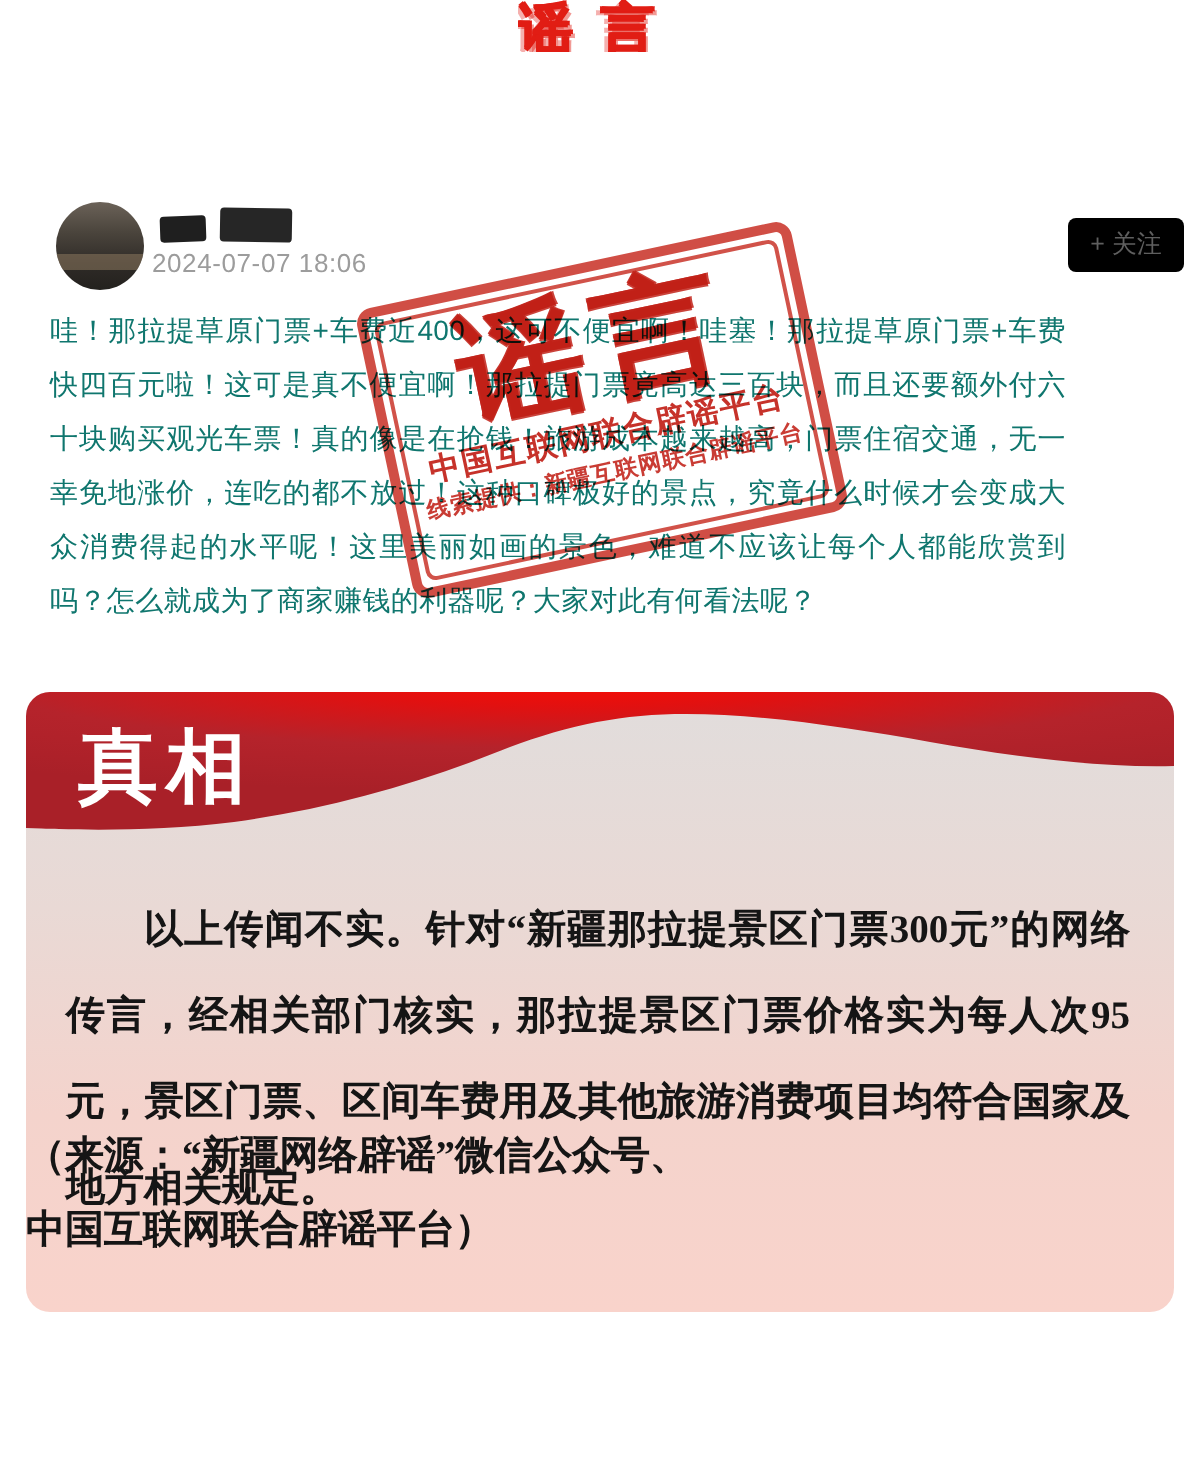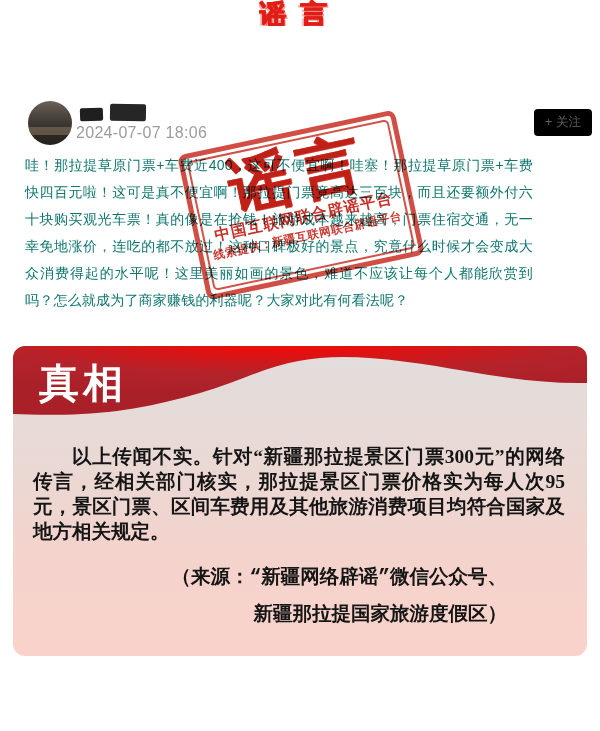--- a/index.html
+++ b/index.html
@@ -35,21 +35,21 @@
   .name-redact-1 {
     position:absolute; left:80px; top:108px; width:23px; height:13px;
     background:#1f1f1f; border-radius:2px; transform:rotate(-2deg);
   }
   .name-redact-2 {
     position:absolute; left:110px; top:104px; width:36px; height:17px;
     background:#262626; border-radius:2px; transform:rotate(1deg);
   }
   .post-date {
     position:absolute; left:76px; top:124px;
-    font-size:16px; color:#9c9c9c; letter-spacing:.3px;
+    font-size:13px; color:#9c9c9c; letter-spacing:.3px;
   }
   .follow-btn {
     position:absolute; left:534px; top:109px; width:58px; height:27px;
     background:#000000; border:none; border-radius:4px;
     font-size:12.5px; color:#5f5f5f; text-align:center; line-height:27px;
     cursor:pointer; font-family:"Liberation Sans", sans-serif;
   }
 
   
   .post-text {
@@ -97,29 +97,28 @@
   .truth-header-svg { position:absolute; left:0; top:0; width:574px; height:100px; display:block; }
   .truth-heading {
     position:absolute; left:26px; top:10px;
     font-family:"Liberation Serif", serif;
     font-size:40px; font-weight:700; color:#ffffff; letter-spacing:4px;
   }
   .truth-body {
     position:absolute; left:0; top:98px; width:574px;
     padding:0 22px 0 20px;
     font-family:"Liberation Serif", serif;
-    font-size:19.5px; line-height:25px; font-weight:600; color:#151515;
+    font-size:19.5px; line-height:43px; font-weight:600; color:#151515;
     text-align:justify; text-indent:2em;
   }
   .truth-source {
     position:absolute; left:0; top:214px; width:574px;
     padding-right:80px;
-    font-family:Liberation Mono, monospace;
+    font-family:Liberation Serif, serif;
     font-size:19.5px; line-height:37px; font-weight:600; color:#151515;
-    text-align:right;
   }
 </style>
 </head>
 <body>
 
 <div class="page">
 
   <div class="glitch-frag">谣言</div>
 
   <div>
@@ -148,17 +147,17 @@
           <stop offset="62%" stop-color="#b5232b"></stop>
           <stop offset="100%" stop-color="#a92028"></stop>
         </radialGradient>
       </defs>
       <path d="M0,0 L574,0 L574,37 C534,38 492,32 452,25 C412,18 368,11 330,11 C296,11 268,17 233,31 C193,47 148,59 104,65 C64,70 24,69 0,68 Z" fill="url(#redgrad)"></path>
     </svg>
     <div class="truth-heading">真相</div>
     <div class="truth-body">以上传闻不实。针对“新疆那拉提景区门票300元”的网络传言，经相关部门核实，那拉提景区门票价格实为每人次95元，景区门票、区间车费用及其他旅游消费项目均符合国家及地方相关规定。</div>
     <div class="truth-source">
       <div>（来源：“新疆网络辟谣”微信公众号、</div>
-      <div>新疆那拉提国家旅游度假区）</div>
+      <div>中国互联网联合辟谣平台）</div>
     </div>
   </div>
 
 </div>
 
 </body></html>

